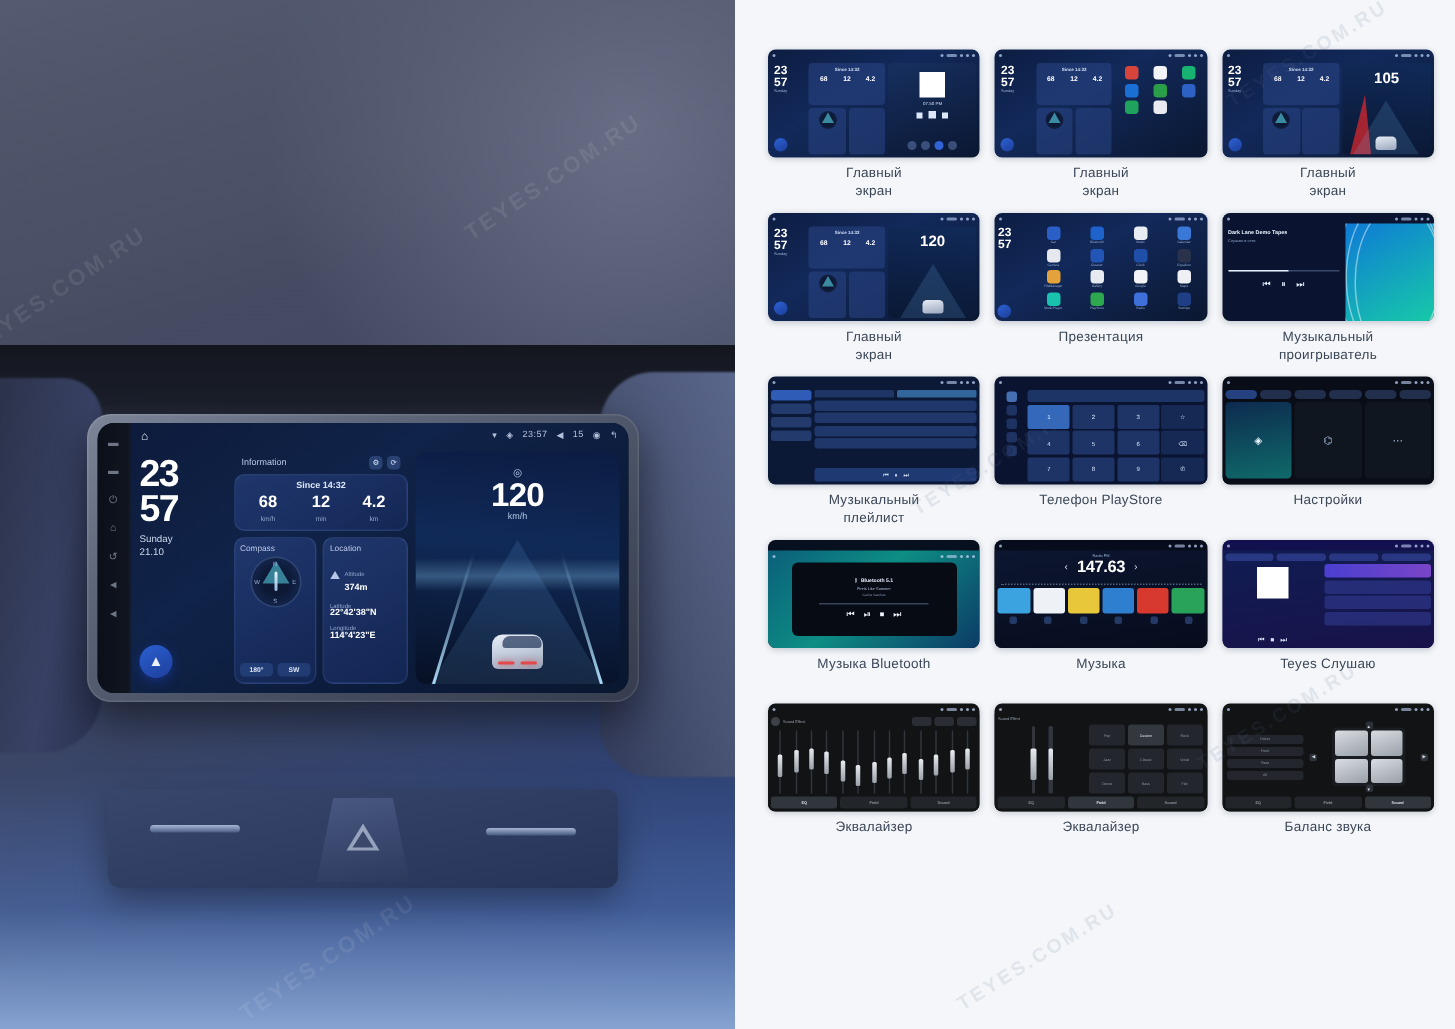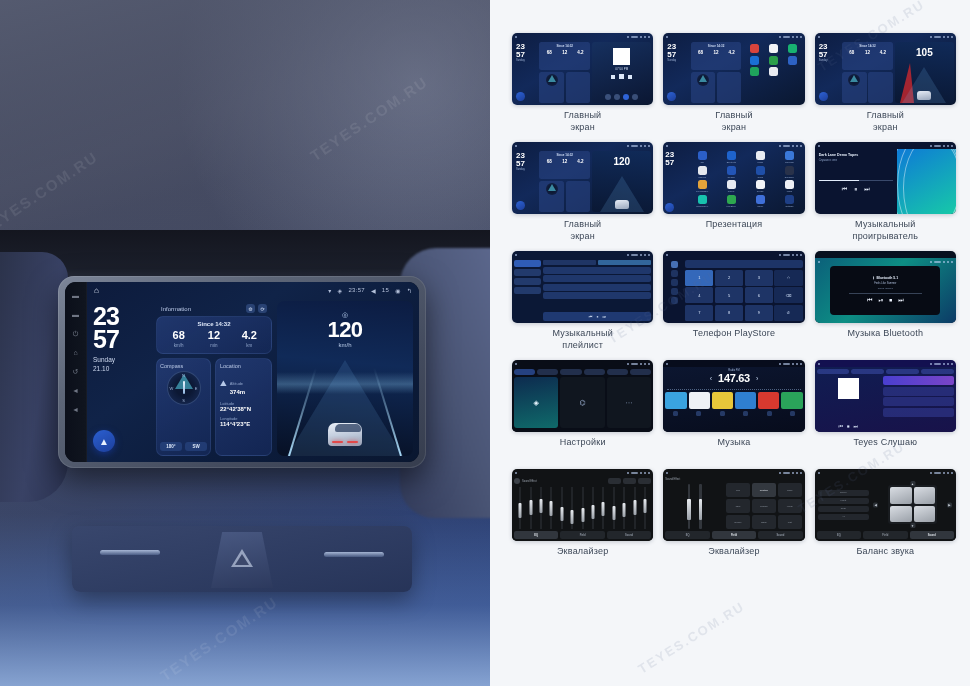--- a/index.html
+++ b/index.html
@@ -1110,20 +1110,53 @@
           </div>
         </div>
       </div>
       <div class="cap">
         <div>Телефон PlayStore</div>
           <div></div>
       </div>
     </div>
 
     <div class="cell">
+      <div class="thumb" style="background:#090d17">
+        <div class="tsb">
+            <span class="d"></span>
+            <span class="sp"></span>
+            <span class="d"></span>
+            <span class="t"></span>
+            <span class="d"></span>
+            <span class="d"></span>
+            <span class="d"></span>
+          </div>
+        <div class="st">
+          <div class="st-chips">
+            <i class="on"></i>
+              <i></i>
+            <i></i>
+              <i></i>
+            <i></i>
+              <i></i>
+          </div>
+          <div class="st-cards">
+            <div class="st-card wifi">◈</div>
+            <div class="st-card">⌬</div>
+            <div class="st-card">⋯</div>
+          </div>
+        </div>
+      </div>
+      <div class="cap">
+        <div>Настройки</div>
+          <div></div>
+      </div>
+    </div>
+
+    <div class="cell">
       <div class="thumb" style="background:#07101f">
         <div class="btm">
           <div class="tsb">
               <span class="d"></span>
               <span class="sp"></span>
               <span class="d"></span>
               <span class="t"></span>
               <span class="d"></span>
               <span class="d"></span>
               <span class="d"></span>
@@ -1145,53 +1178,20 @@
           </div>
         </div>
       </div>
       <div class="cap">
         <div>Музыка Bluetooth</div>
           <div></div>
       </div>
     </div>
 
     <div class="cell">
-      <div class="thumb" style="background:#090d17">
-        <div class="tsb">
-            <span class="d"></span>
-            <span class="sp"></span>
-            <span class="d"></span>
-            <span class="t"></span>
-            <span class="d"></span>
-            <span class="d"></span>
-            <span class="d"></span>
-          </div>
-        <div class="st">
-          <div class="st-chips">
-            <i class="on"></i>
-              <i></i>
-            <i></i>
-              <i></i>
-            <i></i>
-              <i></i>
-          </div>
-          <div class="st-cards">
-            <div class="st-card wifi">◈</div>
-            <div class="st-card">⌬</div>
-            <div class="st-card">⋯</div>
-          </div>
-        </div>
-      </div>
-      <div class="cap">
-        <div>Настройки</div>
-          <div></div>
-      </div>
-    </div>
-
-    <div class="cell">
       <div class="thumb" style="background:#070c1c">
         <div class="tsb">
             <span class="d"></span>
             <span class="sp"></span>
             <span class="d"></span>
             <span class="t"></span>
             <span class="d"></span>
             <span class="d"></span>
             <span class="d"></span>
           </div>

